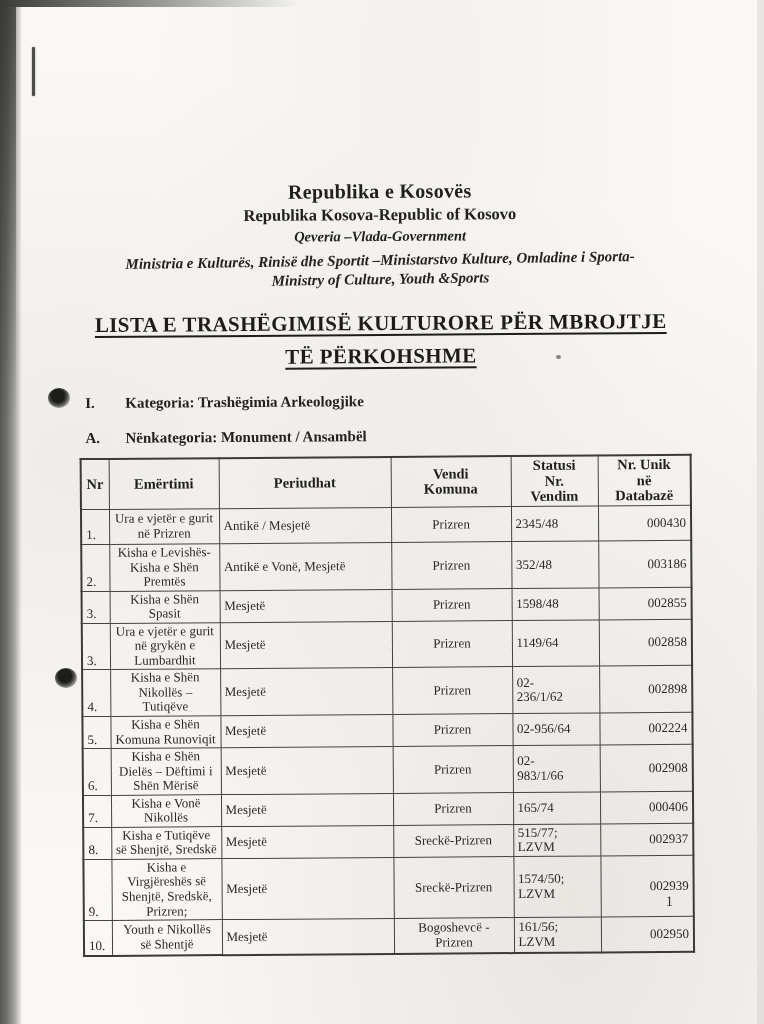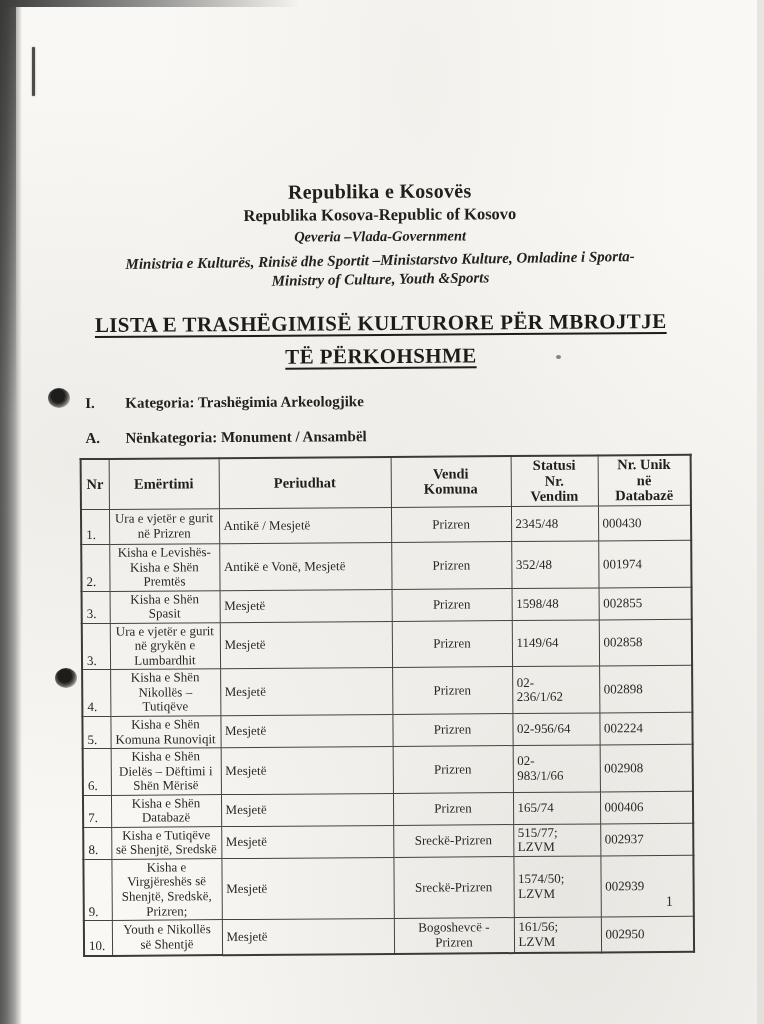--- a/index.html
+++ b/index.html
@@ -56,21 +56,21 @@
     border:1px solid #45433f;white-space:pre-line;overflow:visible;
     padding:1px 4px;
   }
   table.heritage{border:2px solid #3c3a36;}
   th.col-h{font-size:14.5px;font-weight:bold;line-height:1.08;text-align:center;vertical-align:middle;color:#1f1e1a;}
   td.c-nr{text-align:left;vertical-align:bottom;padding-left:6px;padding-bottom:3px;}
   td.c-name{text-align:center;vertical-align:middle;padding-left:6px;margin-left:44px;}
   td.c-period{text-align:left;vertical-align:middle;padding-left:7px;}
   td.c-place{text-align:center;vertical-align:middle;}
   td.c-status{text-align:left;vertical-align:middle;}
-  td.c-db{text-align:left;vertical-align:middle;}
+  td.c-db{text-align:right;vertical-align:middle;}
 
   .page-number{position:absolute;left:663px;top:895px;font-size:14.5px;color:#33312d;}
 </style>
 </head>
 <body>
 
 <div class="scan-root">
   <div class="shade"></div>
   <div class="edge-left"></div>
   <div class="edge-left-top"></div>
@@ -138,21 +138,21 @@
           <td class="c-place">Prizren</td>
           <td class="c-status">2345/48</td>
           <td class="c-db">000430</td>
         </tr>
         <tr style="height:44px">
           <td class="c-nr">2.</td>
           <td class="c-name">Kisha e Levishës- Kisha e Shën Premtës</td>
           <td class="c-period">Antikë e Vonë, Mesjetë</td>
           <td class="c-place">Prizren</td>
           <td class="c-status">352/48</td>
-          <td class="c-db">001974</td>
+          <td class="c-db">003186</td>
         </tr>
         <tr style="height:18px">
           <td class="c-nr">3.</td>
           <td class="c-name">Kisha e Shën Spasit</td>
           <td class="c-period">Mesjetë</td>
           <td class="c-place">Prizren</td>
           <td class="c-status">1598/48</td>
           <td class="c-db">002855</td>
         </tr>
         <tr style="height:45px">
@@ -184,21 +184,21 @@
           <td class="c-nr">6.</td>
           <td class="c-name">Kisha e Shën Dielës – Dëftimi i Shën Mërisë</td>
           <td class="c-period">Mesjetë</td>
           <td class="c-place">Prizren</td>
           <td class="c-status">02-
 983/1/66</td>
           <td class="c-db">002908</td>
         </tr>
         <tr style="height:23px">
           <td class="c-nr">7.</td>
-          <td class="c-name">Kisha e Shën Databazë</td>
+          <td class="c-name">Kisha e Vonë Nikollës</td>
           <td class="c-period">Mesjetë</td>
           <td class="c-place">Prizren</td>
           <td class="c-status">165/74</td>
           <td class="c-db">000406</td>
         </tr>
         <tr style="height:32px">
           <td class="c-nr">8.</td>
           <td class="c-name">Kisha e Tutiqëve së Shenjtë, Sredskë</td>
           <td class="c-period">Mesjetë</td>
           <td class="c-place">Sreckë-Prizren</td>

